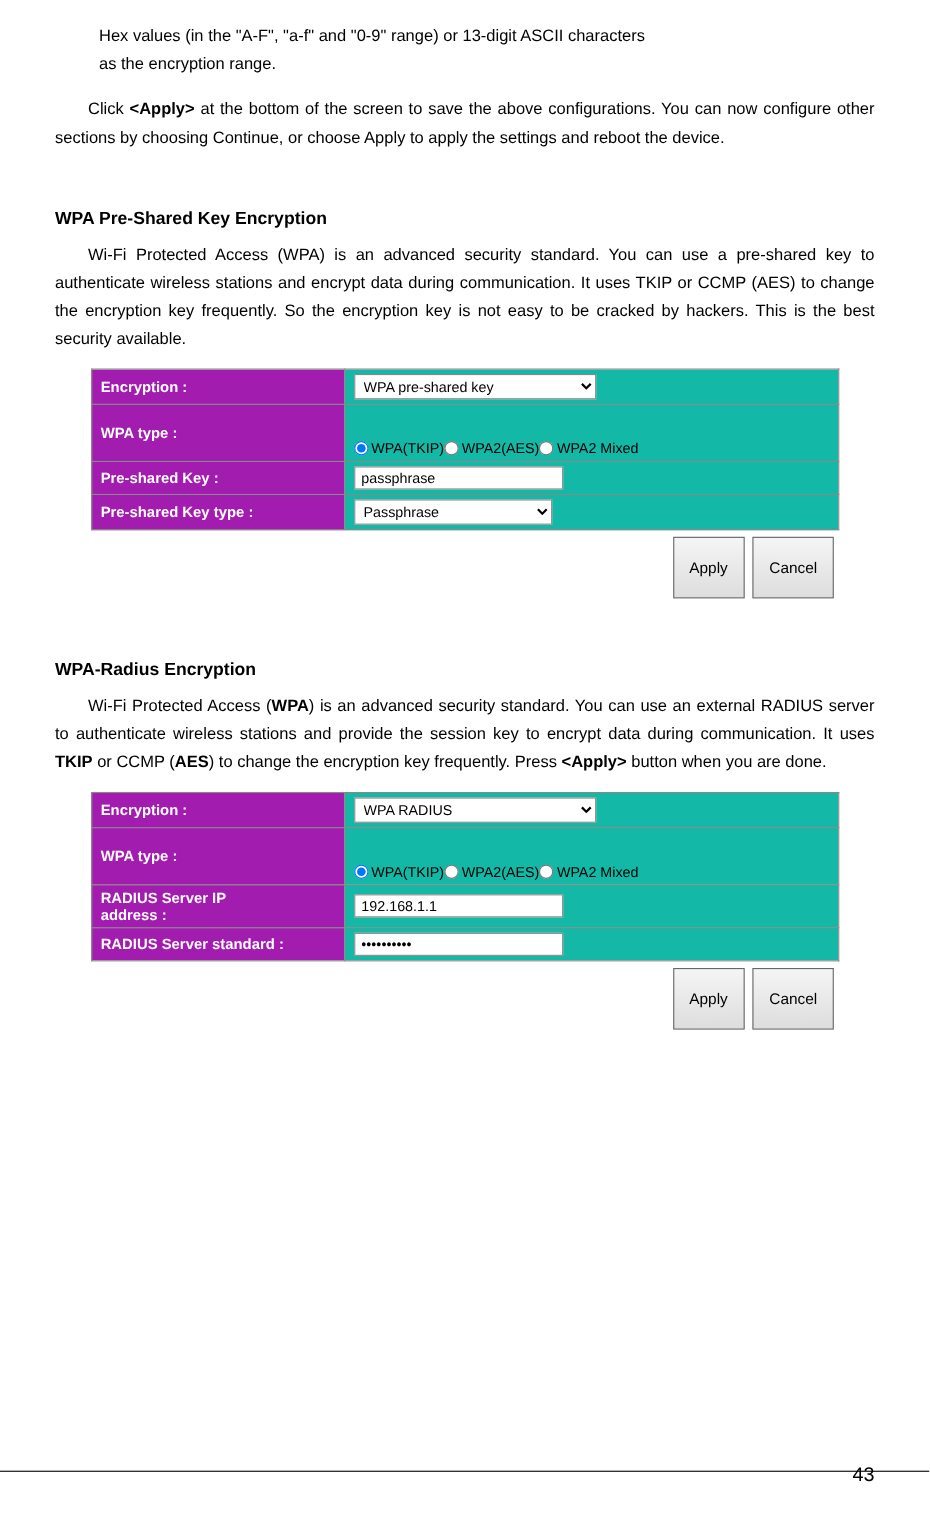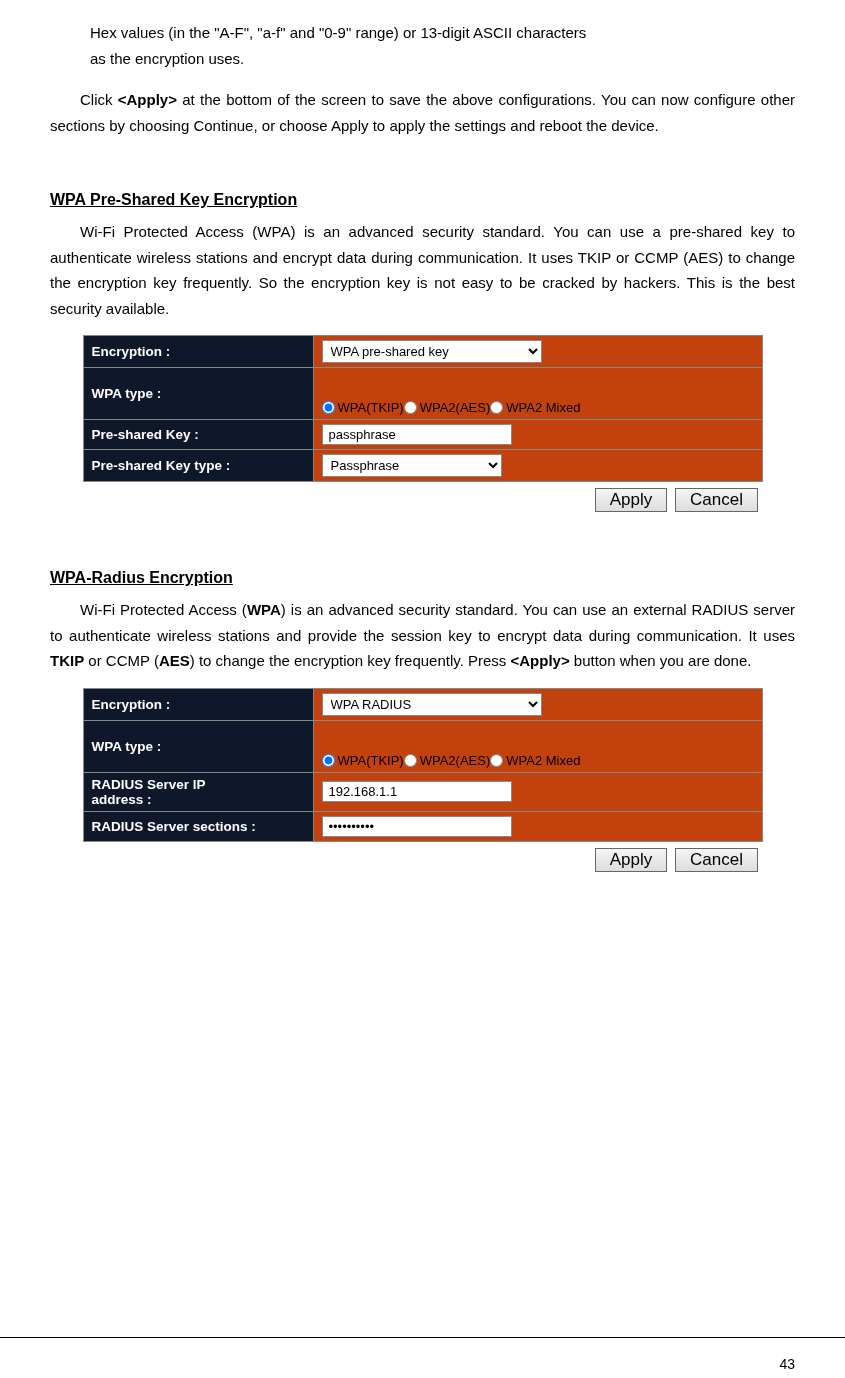--- a/index.html
+++ b/index.html
@@ -18,54 +18,53 @@
       line-height: 1.7;
       text-align: justify;
     }
     .para-indent {
       text-indent: 2em;
     }
     .bold { font-weight: bold; }
     .section-heading {
       font-size: 16px;
       font-weight: bold;
-      text-decoration: underline;
       margin: 22px 0 10px 0;
     }
     .config-table {
       border-collapse: collapse;
       width: 680px;
       margin: 14px auto 14px auto;
       font-size: 13.5px;
     }
     .config-table td {
       border: 1px solid #888;
       padding: 4px 8px;
       vertical-align: middle;
     }
     .config-table .label-cell {
-      background: #0f172a;
+      background: #a21caf;
       color: #fff;
       font-weight: bold;
       width: 230px;
     }
     .config-table .value-cell {
-      background: #c2410c;
+      background: #14b8a6;
       color: #000;
     }
     .config-table .btn-row td {
       border: none;
       background: transparent;
       text-align: right;
     }
     .apply-btn, .cancel-btn {
       border: 1px solid #666;
       background: linear-gradient(to bottom, #f5f5f5, #ddd);
-      padding: 1px 14px;
-      font-size: 17px;
+      padding: 19px 14px;
+      font-size: 14px;
       cursor: pointer;
       margin-left: 4px;
     }
     .select-box {
       border: 1px solid #888;
       padding: 2px 4px;
       font-size: 13px;
       background: #fff;
       width: 180px;
     }
@@ -85,36 +84,36 @@
       gap: 3px;
     }
     .psk-input {
       border: 1px solid #888;
       padding: 2px 6px;
       font-size: 13px;
       width: 190px;
     }
     .page-number {
       position: absolute;
-      bottom: 6px;
+      bottom: 27px;
       right: 50px;
-      font-size: 14px;
+      font-size: 18px;
     }
   </style>
 </head>
 <body>
 
 
 
 
 <div style="margin-left:40px; line-height:1.7; text-align:justify;">
   <span>Hex values (in the "A-F", "a-f" and "0-9" range) or 13-digit ASCII characters</span>
 </div>
 <div style="margin-left:40px; line-height:1.7; margin-bottom:16px;">
-  <span>as the encryption uses.</span>
+  <span>as the encryption range.</span>
 </div>
 
 
 <div class="para" style="text-indent:2em;">
   Click <span class="bold">&lt;Apply&gt;</span> at the bottom of the screen to save the above configurations. You can now configure other sections by choosing Continue, or choose Apply to apply the settings and reboot the device.
 </div>
 
 <br>
 
 
@@ -199,21 +198,21 @@
       </div>
     </td>
   </tr>
   <tr>
     <td class="label-cell">RADIUS Server IP<br>address :</td>
     <td class="value-cell">
       <input type="text" class="psk-input" value="192.168.1.1" style="">
     </td>
   </tr>
   <tr>
-    <td class="label-cell">RADIUS Server sections :</td>
+    <td class="label-cell">RADIUS Server standard :</td>
     <td class="value-cell">
       <input type="password" class="psk-input" value="••••••••••" style="">
     </td>
   </tr>
   <tr class="btn-row">
     <td></td>
     <td style="text-align:right; padding: 6px 4px 4px 4px;">
       <button class="apply-btn">Apply</button>
       <button class="cancel-btn">Cancel</button>
     </td>

